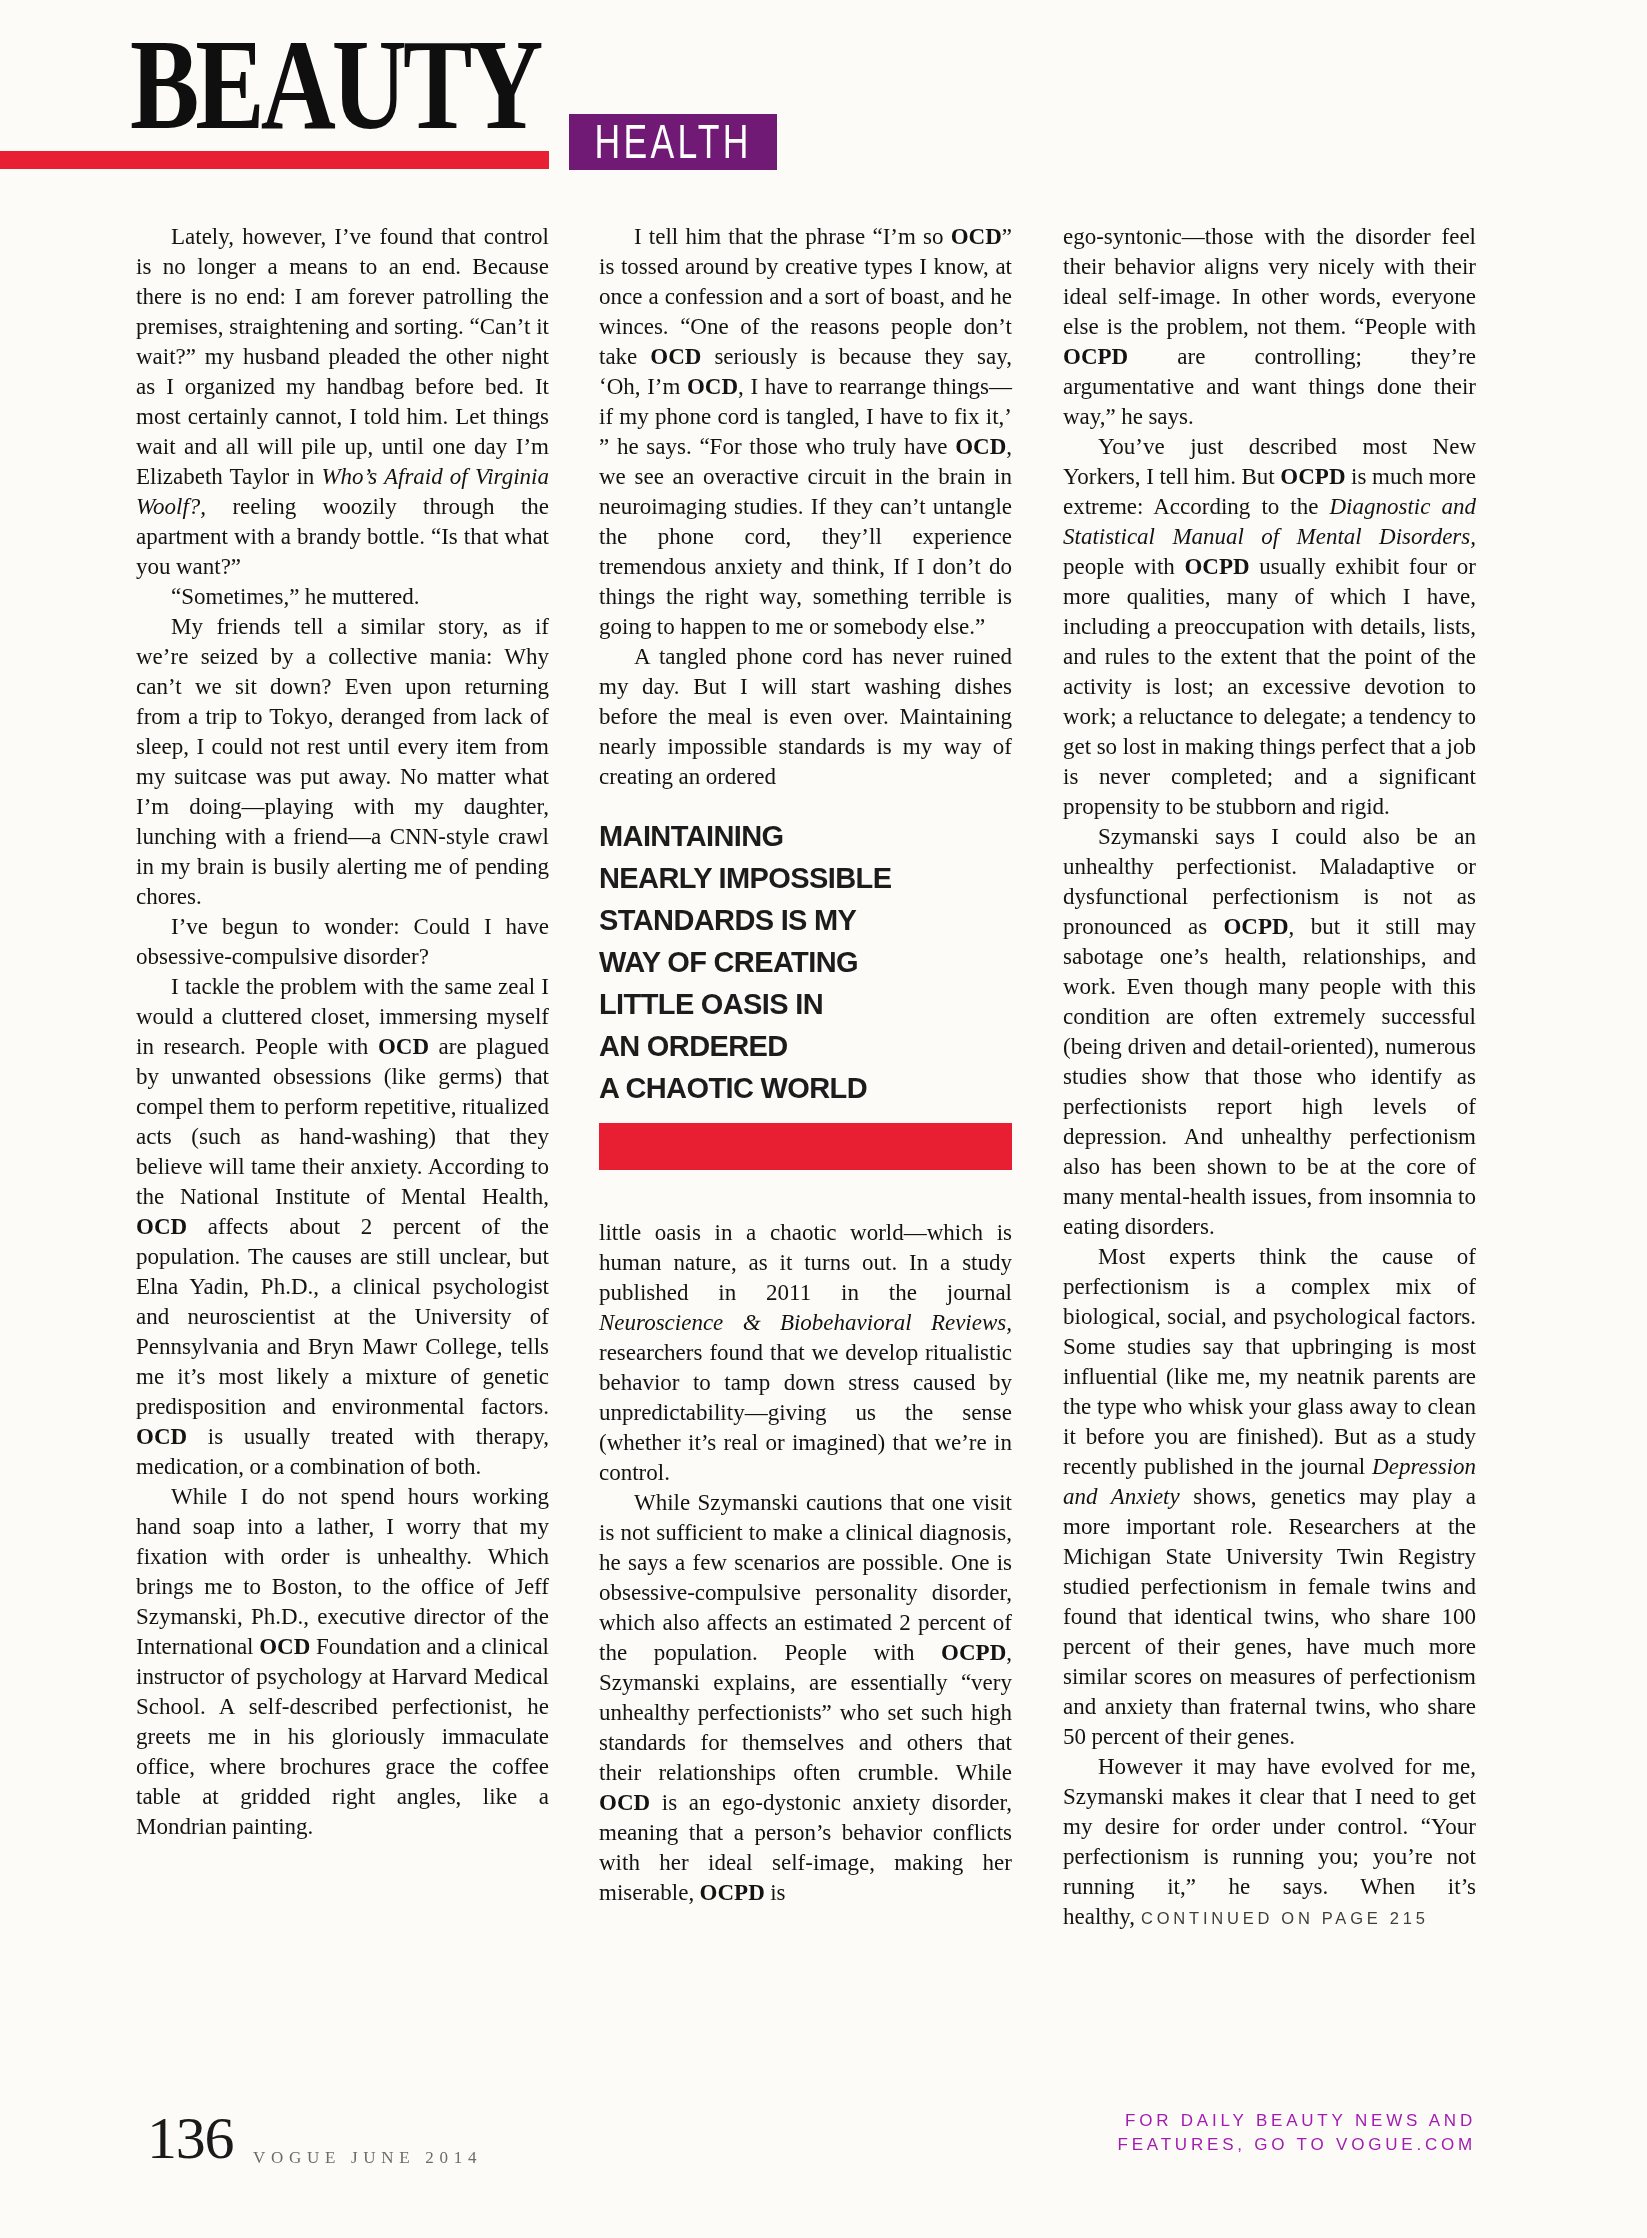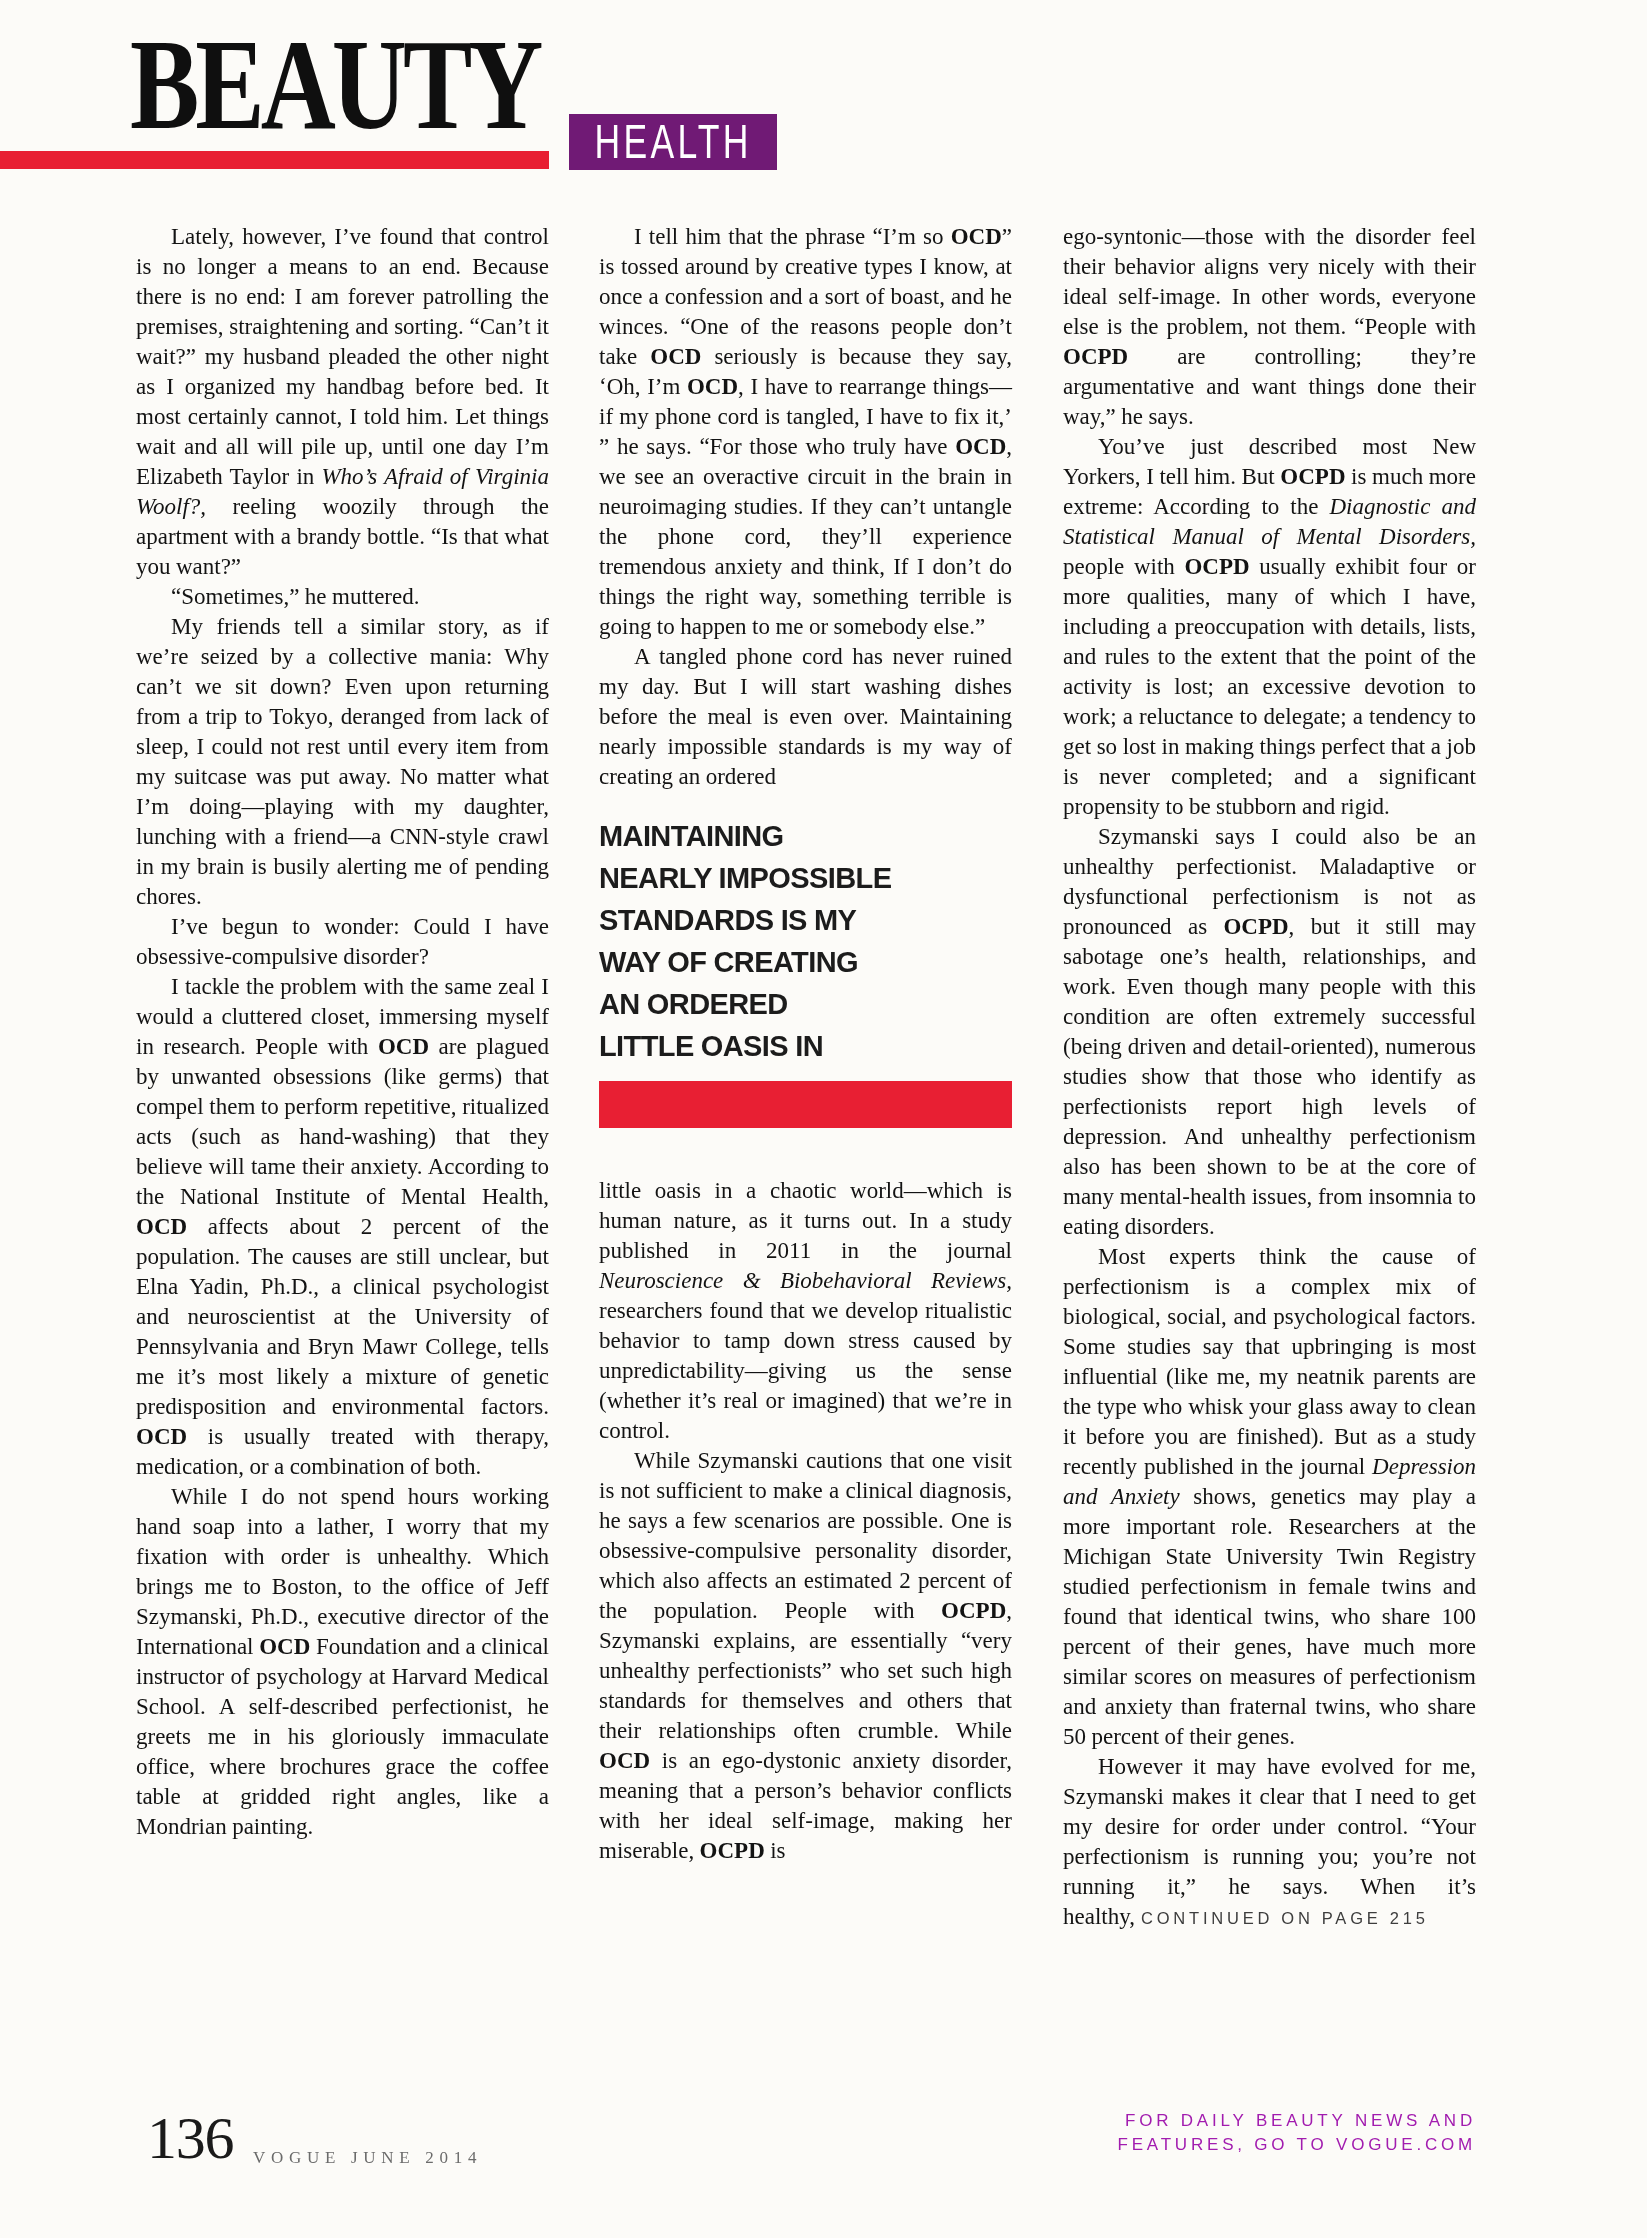--- a/index.html
+++ b/index.html
@@ -87,22 +87,23 @@
     <div>
         <p class="body-para">I tell him that the phrase “I’m so <strong>OCD</strong>” is tossed around by creative types I know, at once a confession and a sort of boast, and he winces. “One of the reasons people don’t take <strong>OCD</strong> seriously is because they say, ‘Oh, I’m <strong>OCD</strong>, I have to rearrange things—if my phone cord is tangled, I have to fix it,’ ” he says. “For those who truly have <strong>OCD</strong>, we see an overactive circuit in the brain in neuroimaging studies. If they can’t untangle the phone cord, they’ll experience tremendous anxiety and think, If I don’t do things the right way, something terrible is going to happen to me or somebody else.”</p>
         <p class="body-para">A tangled phone cord has never ruined my day. But I will start washing dishes before the meal is even over. Maintaining nearly impossible standards is my way of creating an ordered</p>
       </div>
     <aside class="pullquote">
       <div class="pq-text">
           <div>MAINTAINING</div>
           <div>NEARLY IMPOSSIBLE</div>
           <div>STANDARDS IS MY</div>
           <div>WAY OF CREATING</div>
+          <div>LITTLE OASIS IN</div>
           <div>AN ORDERED</div>
-          <div>LITTLE OASIS IN</div>
+          <div>A CHAOTIC WORLD</div>
         </div>
       <div class="quote-bar" style="background-color: rgb(232, 31, 51);"></div>
     </aside>
     <div>
         <p class="body-para noindent">little oasis in a chaotic world—which is human nature, as it turns out. In a study published in 2011 in the journal <em>Neuroscience &amp; Biobehavioral Reviews,</em> researchers found that we develop ritualistic behavior to tamp down stress caused by unpredictability—giving us the sense (whether it’s real or imagined) that we’re in control.</p>
         <p class="body-para">While Szymanski cautions that one visit is not sufficient to make a clinical diagnosis, he says a few scenarios are possible. One is obsessive-compulsive personality disorder, which also affects an estimated 2 percent of the population. People with <strong>OCPD</strong>, Szymanski explains, are essentially “very unhealthy perfectionists” who set such high standards for themselves and others that their relationships often crumble. While <strong>OCD</strong> is an ego-dystonic anxiety disorder, meaning that a person’s behavior conflicts with her ideal self-image, making her miserable, <strong>OCPD</strong> is</p>
       </div>
   </section>
 
   <section class="col col3">

